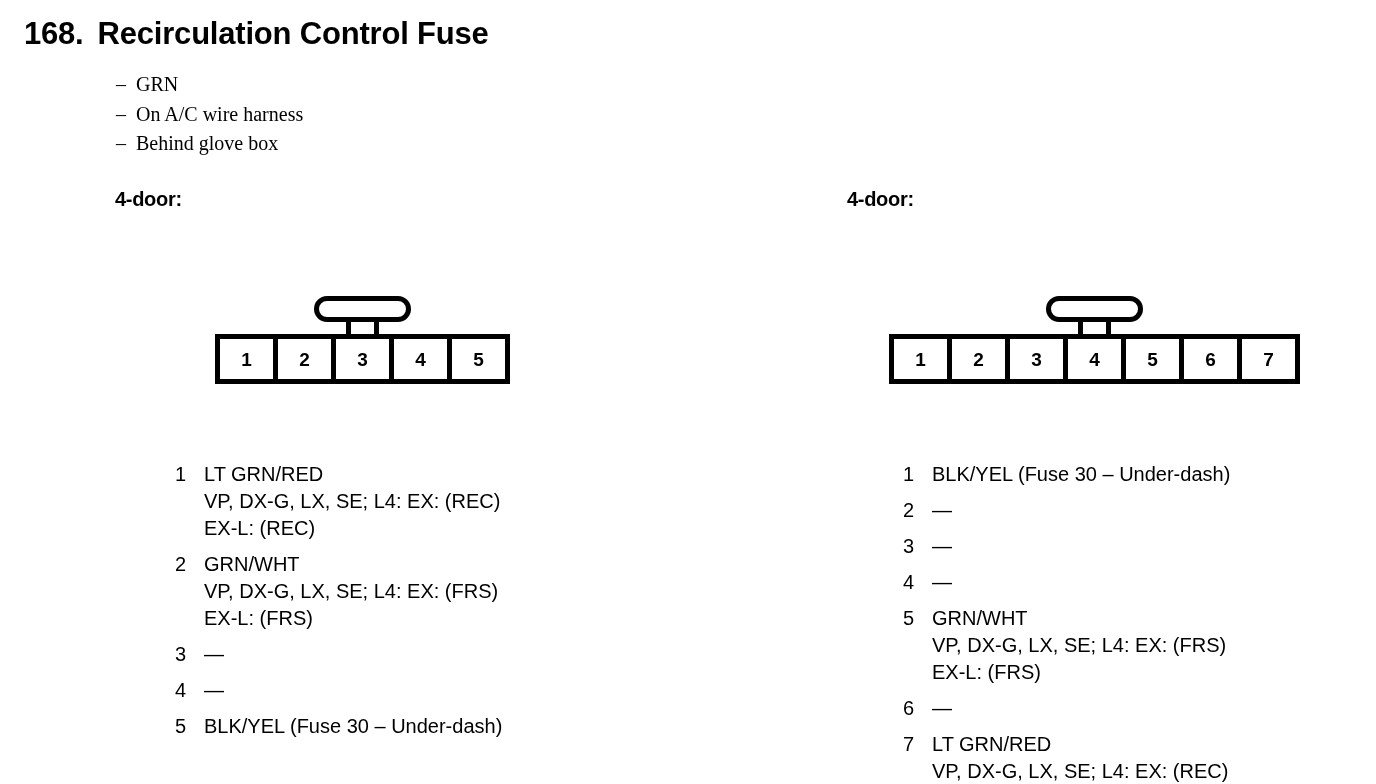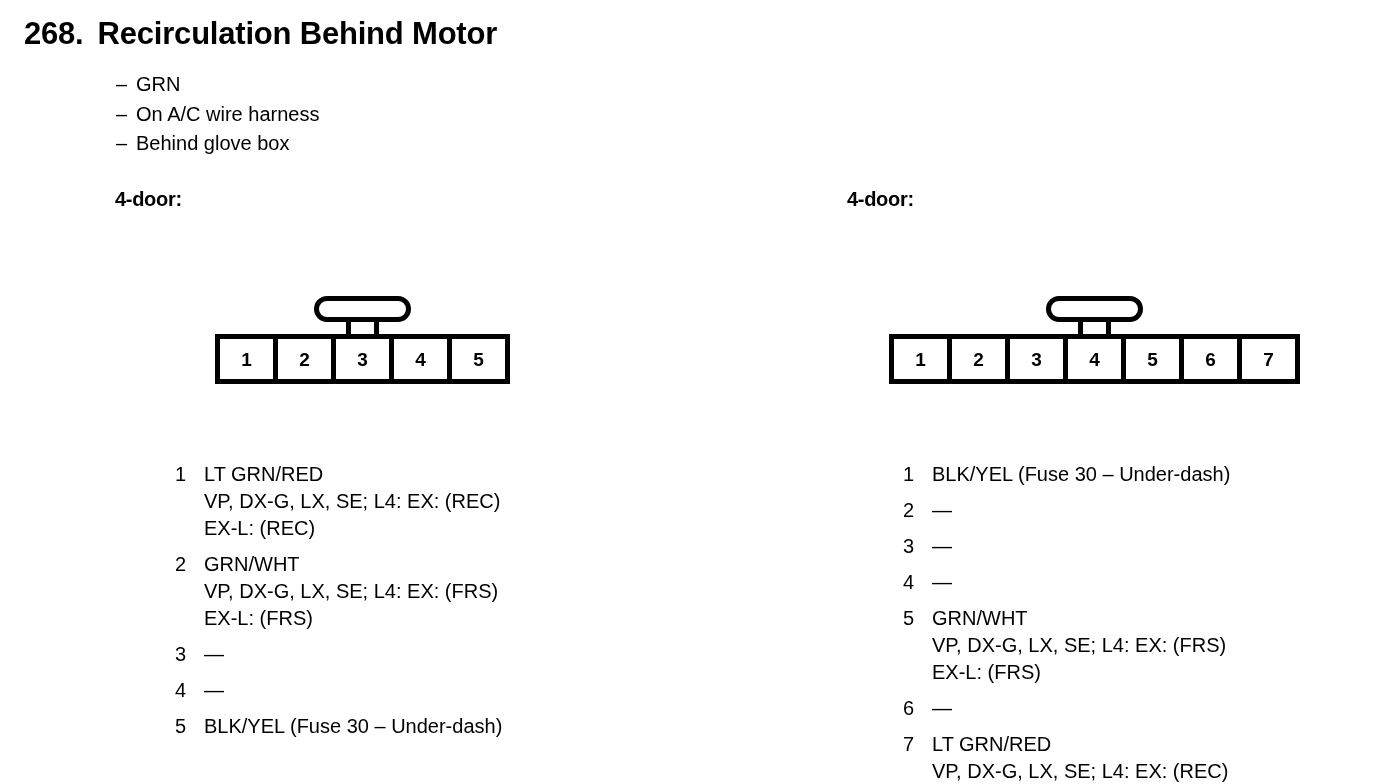--- a/index.html
+++ b/index.html
@@ -30,20 +30,21 @@
   }
   .title-num { margin-right: 14px; }
 
   .sub-list {
     position: absolute;
     left: 116px;
     top: 70px;
     font-size: 20px;
     line-height: 29.5px;
     white-space: nowrap;
+    font-family: Liberation Serif, serif;
   }
   .sub-list-item { display: block; }
   .sub-dash { display: inline-block; width: 20px; }
 
   
   .variant-label {
     position: absolute;
     font-size: 20px;
     font-weight: bold;
     white-space: nowrap;
@@ -124,21 +125,21 @@
   .pin-desc {
     margin-left: 18px;
     line-height: 27px;
   }
   .pin-desc-line { display: block; }
 </style>
 </head>
 <body>
 
 <div class="page-title">
-  <span class="title-num">268.</span><span>Recirculation Behind Motor</span>
+  <span class="title-num">168.</span><span>Recirculation Control Fuse</span>
 </div>
 
 <div class="sub-list">
     <span class="sub-list-item"><span class="sub-dash">–</span><span>GRN</span></span>
     <span class="sub-list-item"><span class="sub-dash">–</span><span>On A/C wire harness</span></span>
     <span class="sub-list-item"><span class="sub-dash">–</span><span>Behind glove box</span></span>
   </div>
 
 <div class="variant-label left">4-door:</div>
 <div class="variant-label right">4-door:</div>

